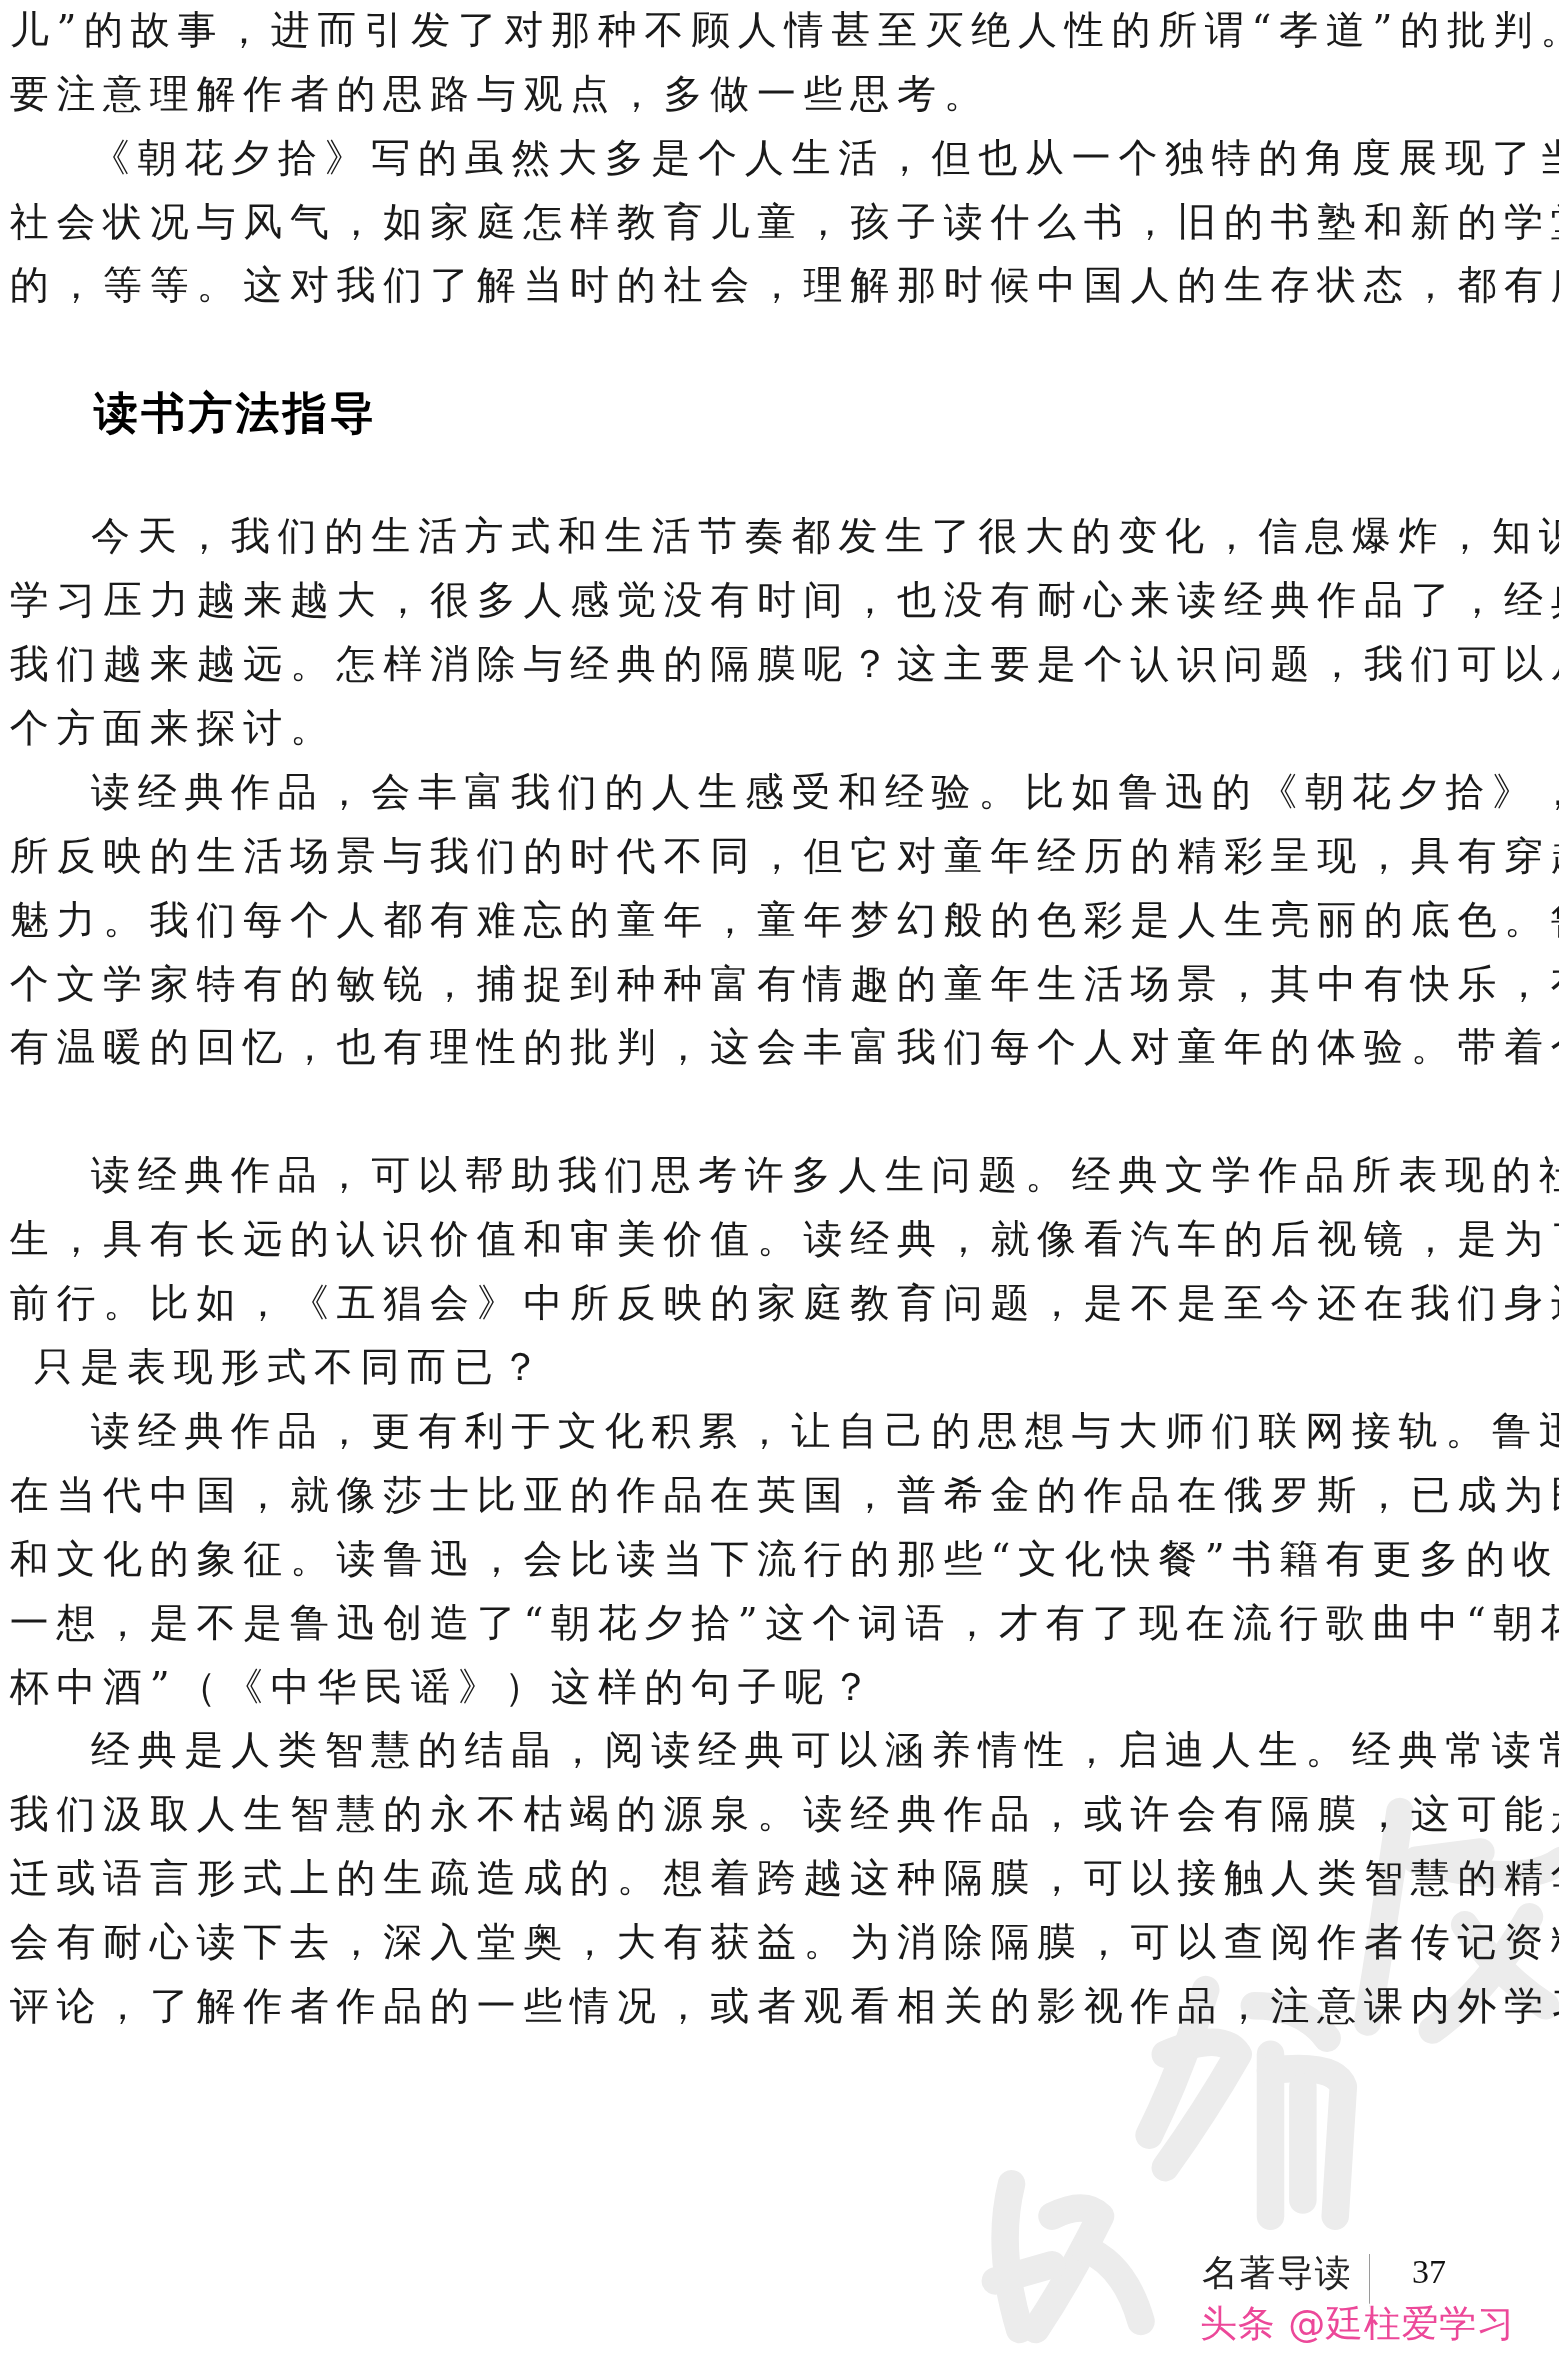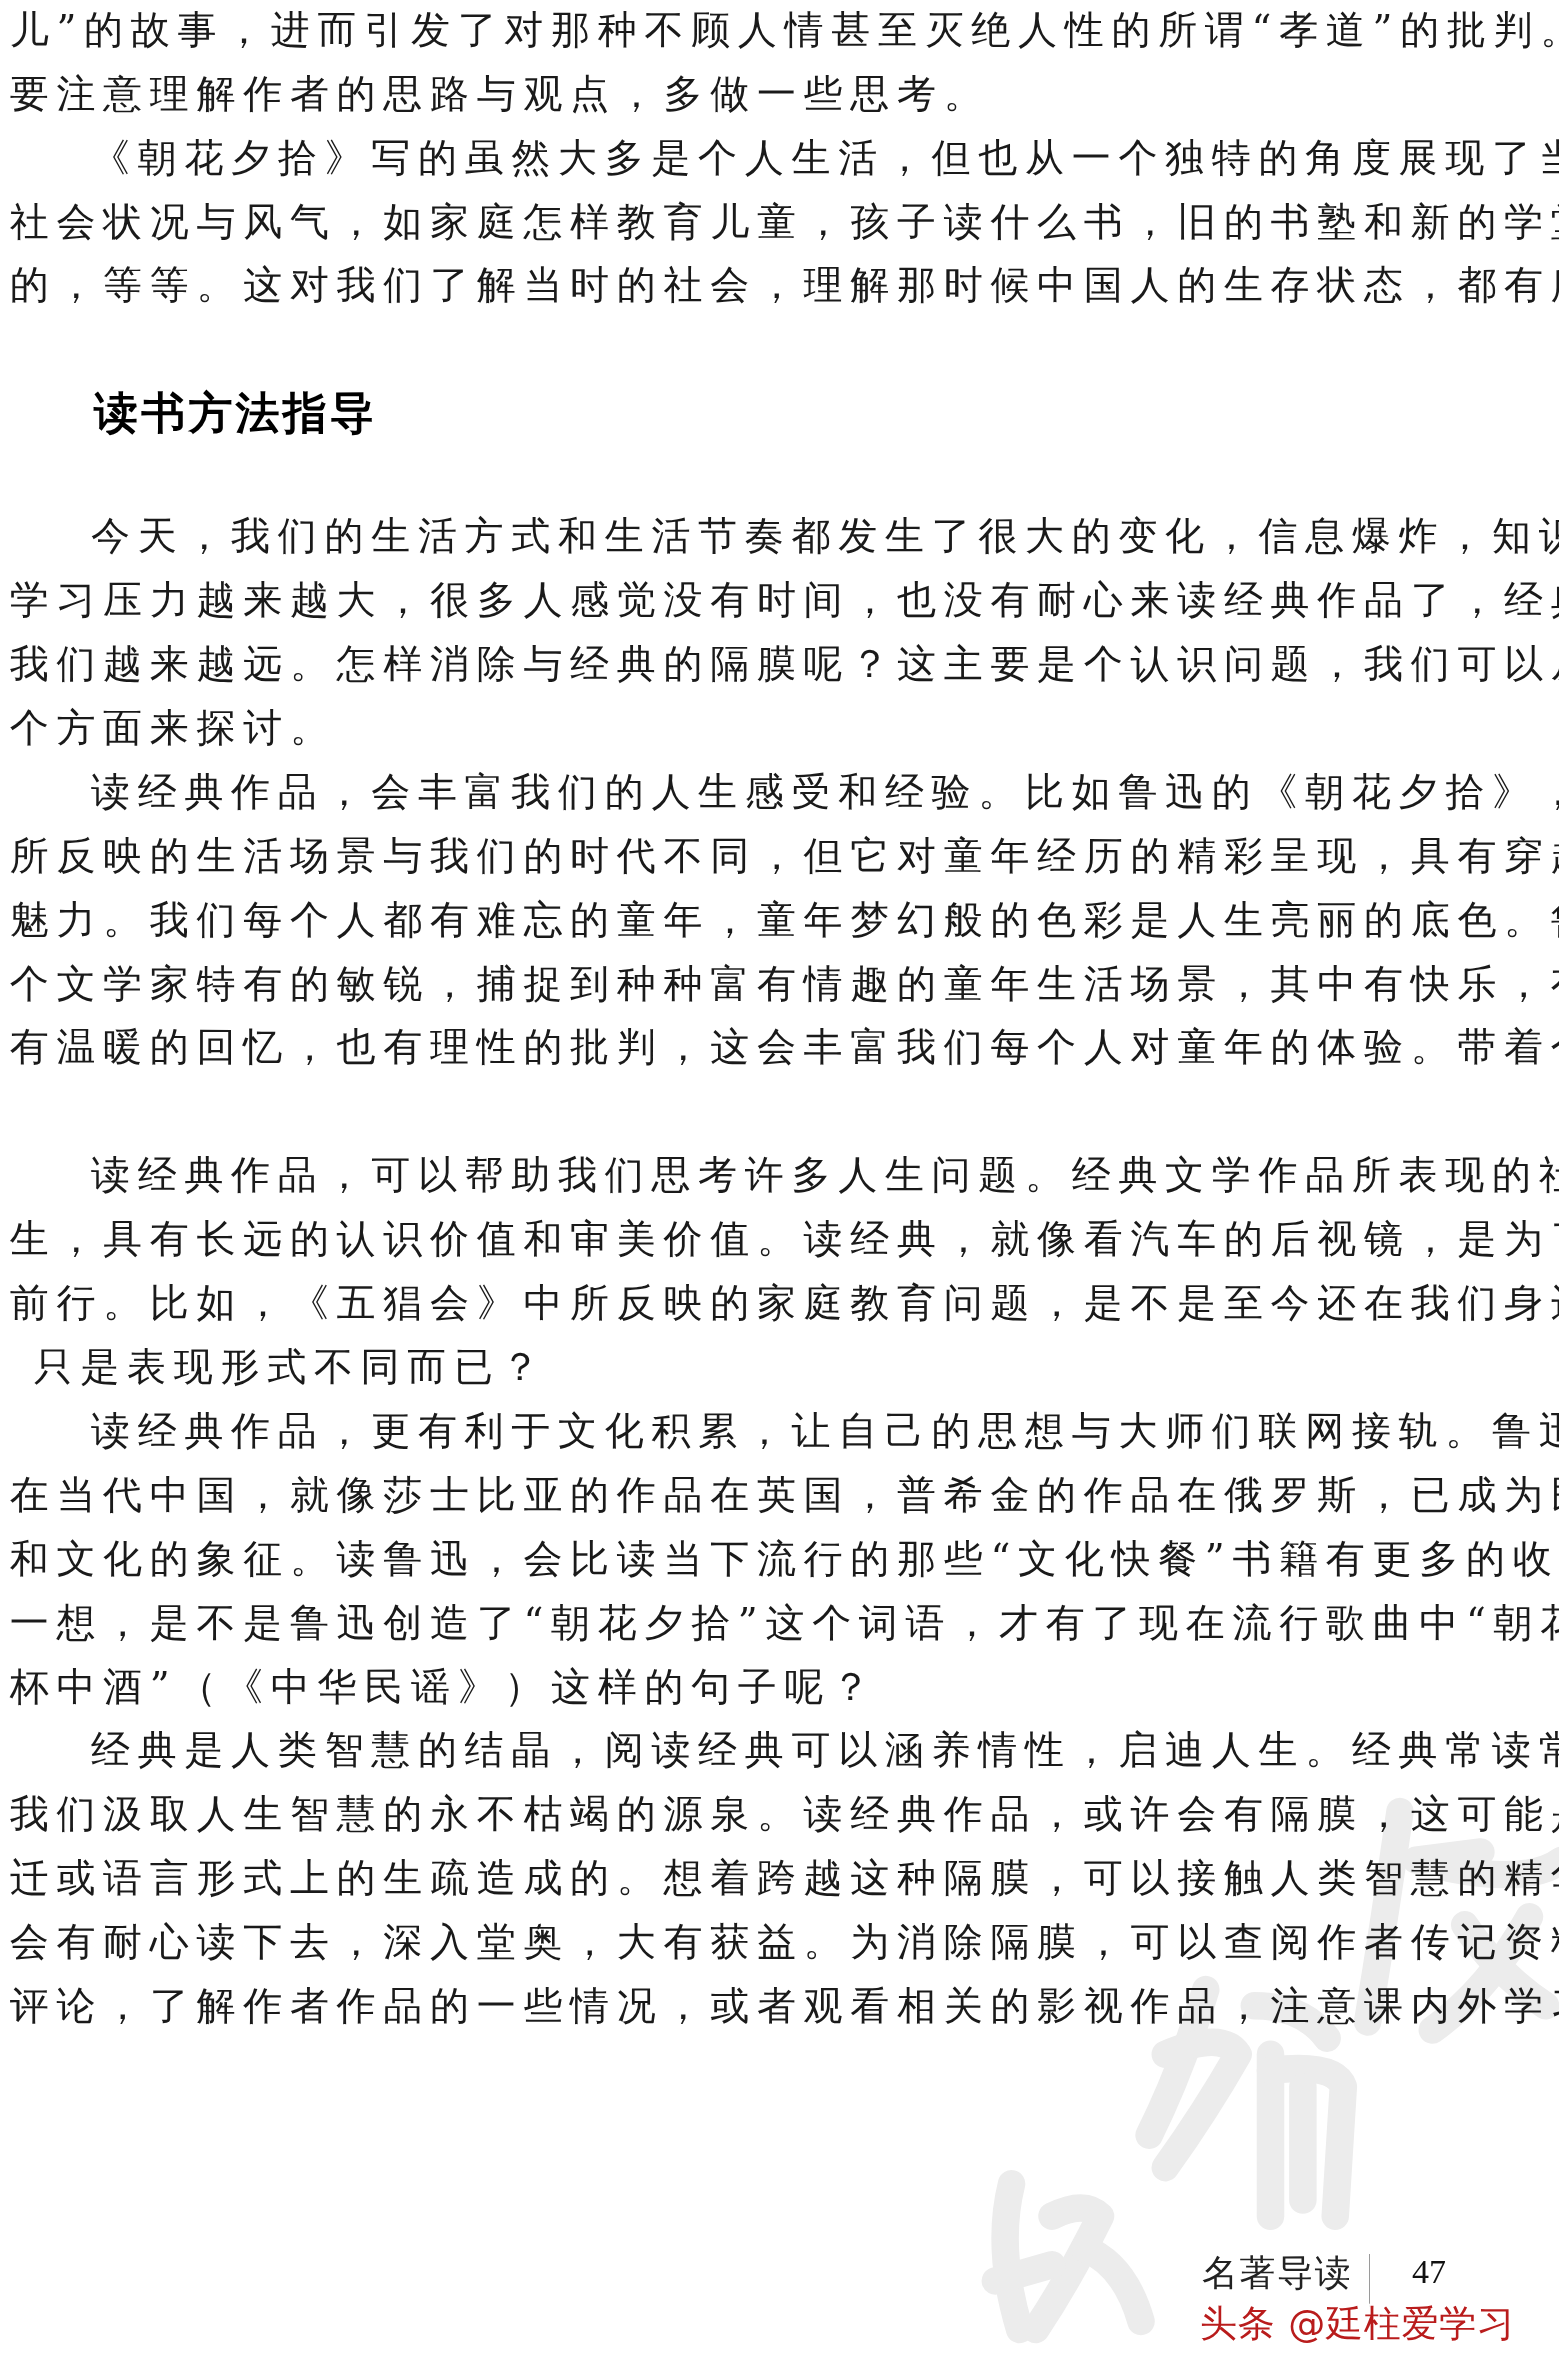--- a/index.html
+++ b/index.html
@@ -83,21 +83,21 @@
     font-family: "Liberation Serif", serif;
     z-index: 2;
   }
   .source-mark {
     position: absolute;
     left: 1200px;
     top: 2302px;
     font-size: 37px;
     line-height: 44px;
     font-family: "DejaVu Sans", sans-serif;
-    color: #b91c1c;
+    color: #ec4899;
     letter-spacing: 0.8px;
     text-shadow: 0 0 1.6px #fff, 0 0 2.4px #fff, 1.6px 1.6px 0 #fff, -1.6px -1.6px 0 #fff;
     z-index: 3;
   }
 </style>
 </head>
 <body>
 
 <div class="page">
 
@@ -158,17 +158,17 @@
   <div class="line" style="top:1662px;">杯中酒”（《中华民谣》）这样的句子呢？</div>
 
   <div class="line indent" style="top:1725px;">经典是人类智慧的结晶，阅读经典可以涵养情性，启迪人生。经典常读常新，是</div>
   <div class="line" style="top:1789px;">我们汲取人生智慧的永不枯竭的源泉。读经典作品，或许会有隔膜，这可能是时代变</div>
   <div class="line" style="top:1853px;">迁或语言形式上的生疏造成的。想着跨越这种隔膜，可以接触人类智慧的精华，你就</div>
   <div class="line" style="top:1917px;">会有耐心读下去，深入堂奥，大有获益。为消除隔膜，可以查阅作者传记资料或相关</div>
   <div class="line" style="top:1981px;">评论，了解作者作品的一些情况，或者观看相关的影视作品，注意课内外学习的沟通。</div>
 
   <div class="footer-title">名著导读</div>
   <div class="footer-divider"></div>
-  <div class="footer-page">47</div>
+  <div class="footer-page">37</div>
   <div class="source-mark">头条 @廷柱爱学习</div>
 
 </div>
 
 
 </body></html>

